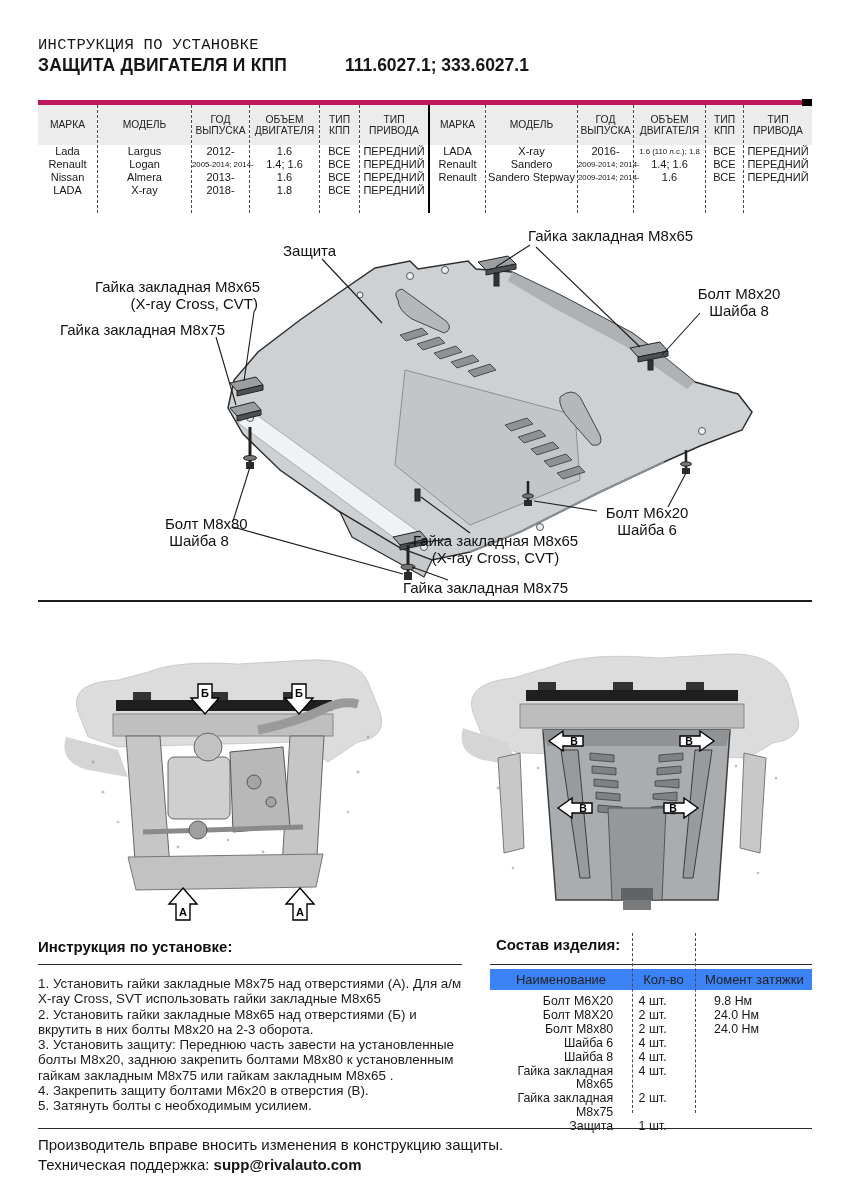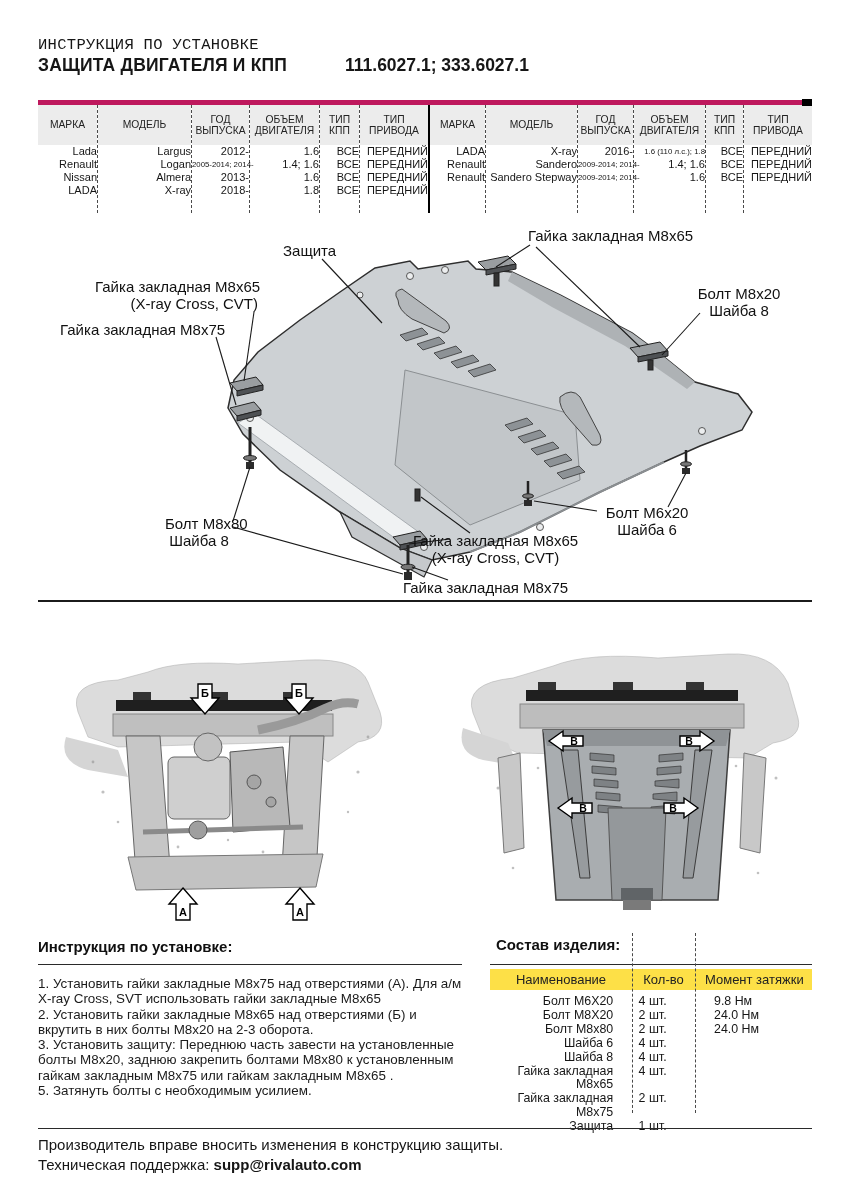--- a/index.html
+++ b/index.html
@@ -11,35 +11,35 @@
   .h-line2{left:38px;top:55px;font-size:17.5px;font-weight:bold;letter-spacing:.2px;text-align:right;}
   .h-nums{left:345px;top:55px;font-size:17.5px;font-weight:bold;}
   
   .fitment{left:38px;top:100px;width:774px;height:108px;border-top:5px solid #be185d;display:flex;}
   .ftable{display:flex;height:108px;}
   .ftable.right{border-left:2px solid #000;}
   .fcol{display:flex;flex-direction:column;border-right:1px dashed #4a4a4a;box-sizing:border-box;}
   .fcol:last-child{border-right:none;}
   .fhead{height:40px;background:#ececec;display:flex;align-items:center;justify-content:center;
          text-align:center;font-size:10.3px;line-height:11.5px;color:#222;}
-  .fcell{text-align:right;font-size:11px;line-height:13px;white-space:nowrap;}
+  .fcell{text-align:center;font-size:11px;line-height:13px;white-space:nowrap;}
   .fcell.small{font-size:7.8px;line-height:13px;}
   .corner-mark{left:802px;top:99px;width:10px;height:7px;background:#000;}
   
   .dlabel{font-size:15px;line-height:16.5px;color:#111;white-space:nowrap;}
   .c{text-align:center;}
   .r{text-align:right;}
   
   .sec-title{font-size:15px;font-weight:bold;color:#101010;}
   .hr{border-top:2px solid #1b1b1b;height:0;}
   .hr-thin{border-top:1.5px solid #2a2a2a;height:0;}
   .steps{left:38px;top:976px;width:426px;font-size:13.4px;line-height:15.3px;color:#1b1b1b;}
   .steps p{margin:0;}
   .parts{left:490px;top:936px;width:322px;}
-  .pheader{position:absolute;left:0;top:33px;width:322px;height:21px;background:#fde047;
+  .pheader{position:absolute;left:0;top:33px;width:322px;height:21px;background:#3b82f6;
            display:flex;align-items:center;font-size:13px;color:#222;}
   .phname{width:142px;text-align:center;}
   .phqty{width:63px;text-align:center;}
   .phtq{width:117px;text-align:left;padding-left:10px;box-sizing:border-box;}
   .prows{position:absolute;left:0;top:59px;width:322px;}
   .prow{display:flex;font-size:12.4px;line-height:13.9px;}
   .pname{width:142px;text-align:right;padding-right:10px;box-sizing:border-box;}
   .pqty{width:63px;text-align:center;}
   .ptq{width:117px;text-align:left;padding-left:12px;box-sizing:border-box;margin-left:20px;}
   .pdash{position:absolute;top:-3px;height:180px;width:0;border-left:1.5px dashed #4a4a4a;}
@@ -349,20 +349,21 @@
     <text x="125" y="174" font-size="10.5" font-weight="bold" text-anchor="middle">В</text>
     <text x="215" y="174" font-size="10.5" font-weight="bold" text-anchor="middle">В</text>
   </svg>
 
   <div class="abs sec-title" style="left:38px;top:938px;">Инструкция по установке:</div>
   <div class="abs hr-thin" style="left:38px;top:964px;width:424px;"></div>
   <div class="abs steps">
       <p>1. Установить гайки закладные М8х75 над отверстиями (А). Для а/м X-ray Cross, SVT использовать гайки закладные М8х65</p>
       <p>2. Установить гайки закладные М8х65 над отверстиями (Б) и вкрутить в них болты М8х20 на 2-3 оборота.</p>
       <p>3. Установить защиту: Переднюю часть завести на установленные болты М8х20, заднюю закрепить болтами М8х80 к установленным гайкам закладным М8х75 или гайкам закладным М8х65 .</p>
+      <p>4. Закрепить защиту болтами М6х20 в отверстия (В).</p>
       <p>5. Затянуть болты с необходимым усилием.</p>
     </div>
 
   <div class="abs parts">
     <div class="sec-title" style="position:absolute;left:6px;top:0;">Состав изделия:</div>
     <div class="hr-thin" style="position:absolute;left:0;top:28px;width:322px;"></div>
     <div class="pheader">
       <div class="phname">Наименование</div>
       <div class="phqty">Кол-во</div>
       <div class="phtq">Момент затяжки</div>

